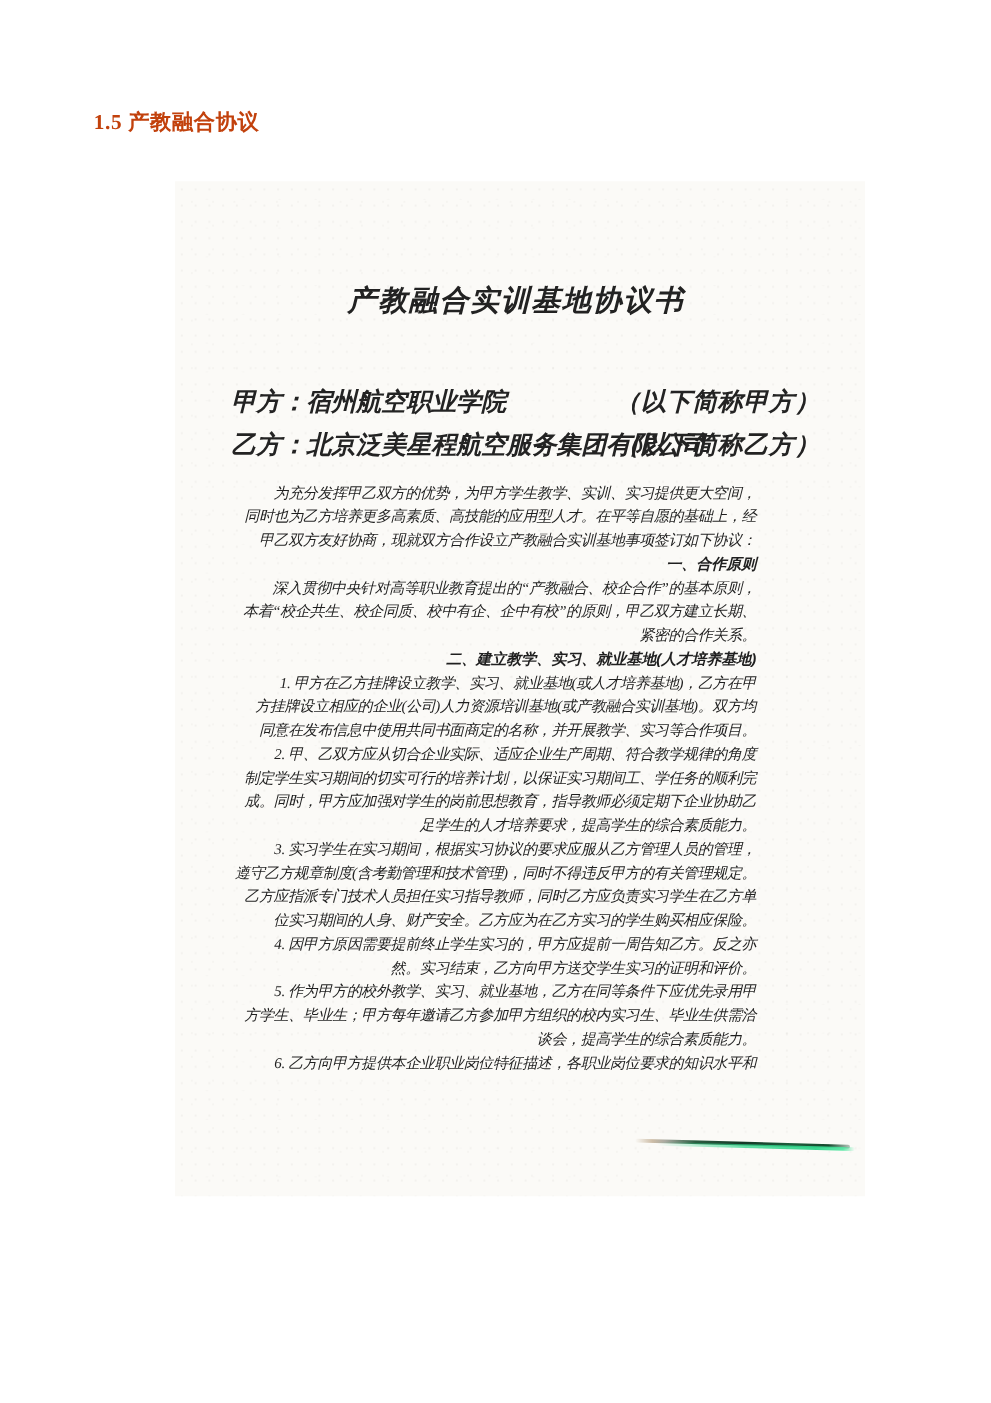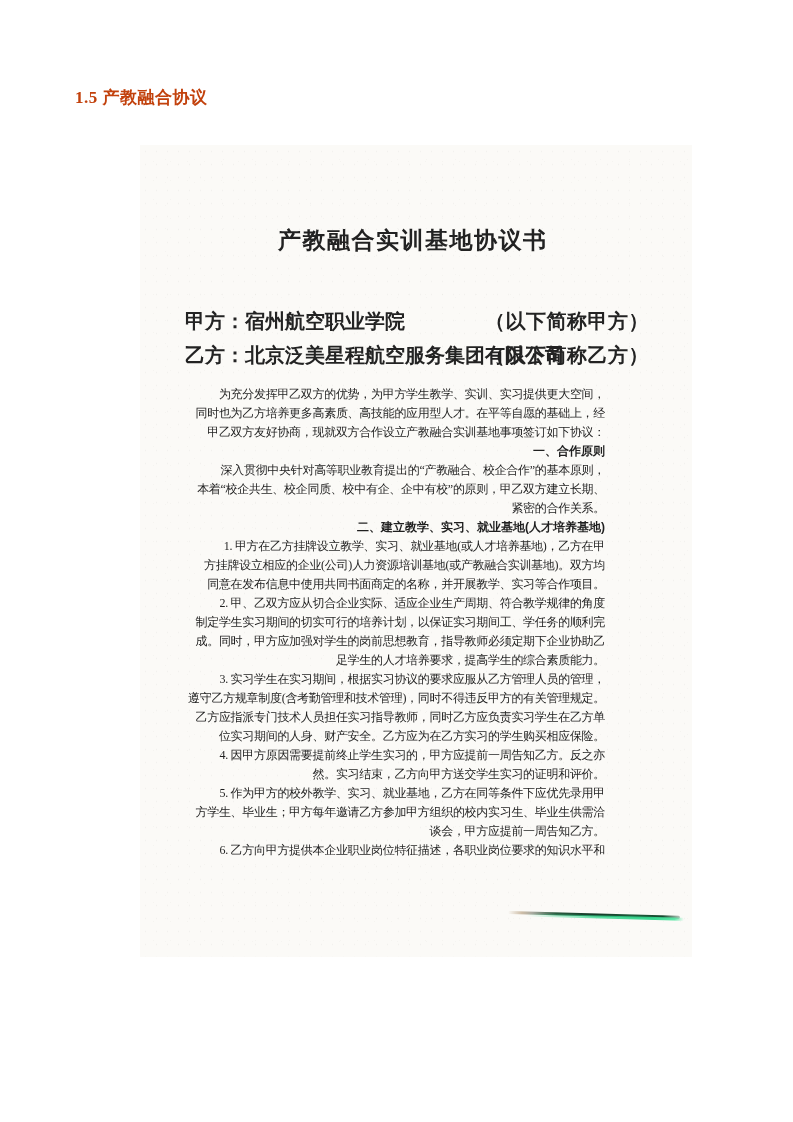--- a/index.html
+++ b/index.html
@@ -33,20 +33,21 @@
     top: 145px;
     width: 552px;
     height: 812px;
     background-color: #fbfaf7;
     background-image:
       radial-gradient(rgba(125, 122, 110, 0.07) 0.6px, transparent 0.9px),
       radial-gradient(rgba(140, 135, 120, 0.05) 0.6px, transparent 0.9px),
       radial-gradient(rgba(110, 110, 100, 0.04) 0.7px, transparent 1px);
     background-size: 11px 13px, 17px 19px, 29px 23px;
     background-position: 0 0, 5px 7px, 11px 3px;
+    font-style: italic;
   }
   .agreement-title {
     position: absolute;
     left: 138px;
     top: 80px;
     font-family: "Liberation Sans", sans-serif;
     font-size: 23px;
     font-weight: 700;
     color: #222222;
     letter-spacing: 1.5px;
@@ -59,21 +60,21 @@
     height: 20px;
     font-family: "Liberation Sans", sans-serif;
     font-size: 20px;
     font-weight: 700;
     color: #232323;
     white-space: nowrap;
   }
   .party-a { top: 163px; }
   .party-b { top: 197px; }
   .party .pname { position: absolute; left: 0; top: 0; }
-  .party .pparen { position: absolute; left: 300px; top: 0; letter-spacing: 0.5px; }
+  .party .pparen { position: absolute; left: 307px; top: 0; letter-spacing: 0.5px; }
   .agreement-body {
     position: absolute;
     left: 45px;
     top: 240px;
     width: 420px;
     font-family: "Liberation Serif", serif;
     font-size: 12px;
     letter-spacing: -0.3px;
     line-height: 19px;
     color: #1f1f1f;
@@ -169,21 +170,21 @@
         <div class="line">成。同时，甲方应加强对学生的岗前思想教育，指导教师必须定期下企业协助乙</div>
         <div class="line">足学生的人才培养要求，提高学生的综合素质能力。</div>
         <div class="line">　　3. 实习学生在实习期间，根据实习协议的要求应服从乙方管理人员的管理，</div>
         <div class="line">遵守乙方规章制度(含考勤管理和技术管理)，同时不得违反甲方的有关管理规定。</div>
         <div class="line">乙方应指派专门技术人员担任实习指导教师，同时乙方应负责实习学生在乙方单</div>
         <div class="line">位实习期间的人身、财产安全。乙方应为在乙方实习的学生购买相应保险。</div>
         <div class="line">　　4. 因甲方原因需要提前终止学生实习的，甲方应提前一周告知乙方。反之亦</div>
         <div class="line">然。实习结束，乙方向甲方送交学生实习的证明和评价。</div>
         <div class="line">　　5. 作为甲方的校外教学、实习、就业基地，乙方在同等条件下应优先录用甲</div>
         <div class="line">方学生、毕业生；甲方每年邀请乙方参加甲方组织的校内实习生、毕业生供需洽</div>
-        <div class="line">谈会，甲方应提前一周告知乙方。</div>
+        <div class="line">谈会，提高学生的综合素质能力。</div>
         <div class="line">　　6. 乙方向甲方提供本企业职业岗位特征描述，各职业岗位要求的知识水平和</div>
       </div>
 
     <div class="marker">
       <div class="marker-dark"></div>
       <div class="marker-bright"></div>
     </div>
 
   </div>
 </div>

